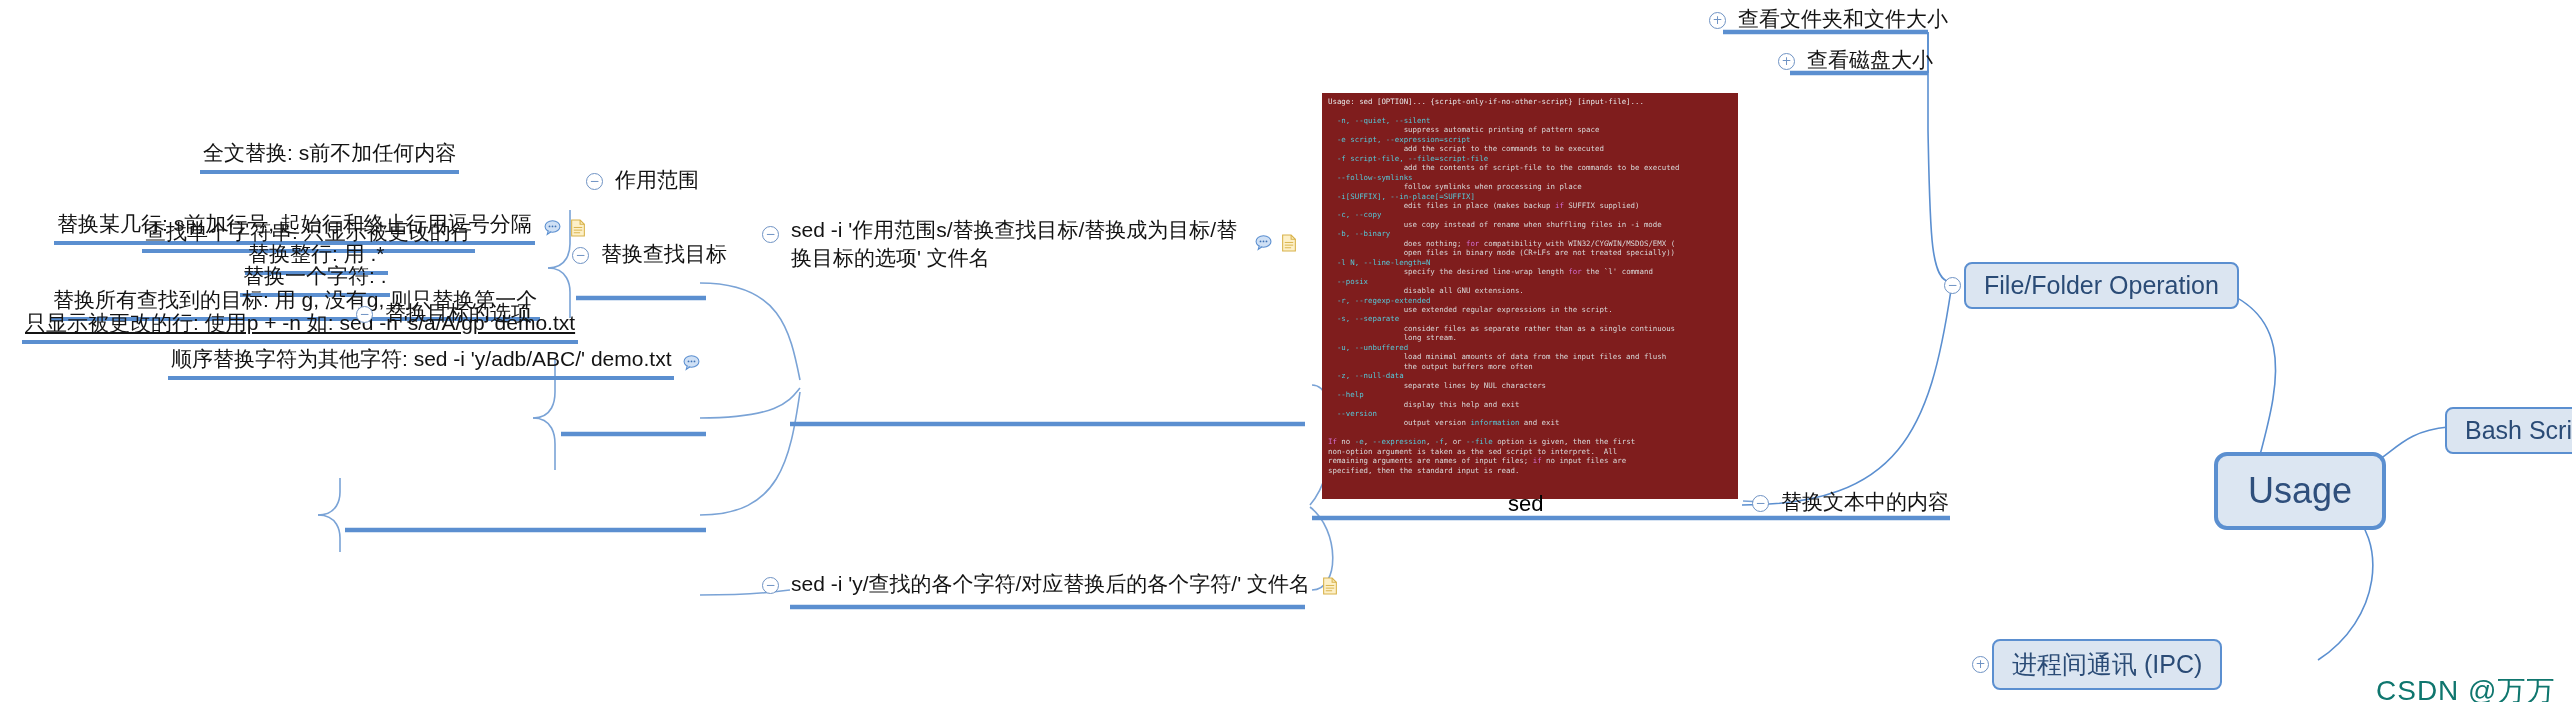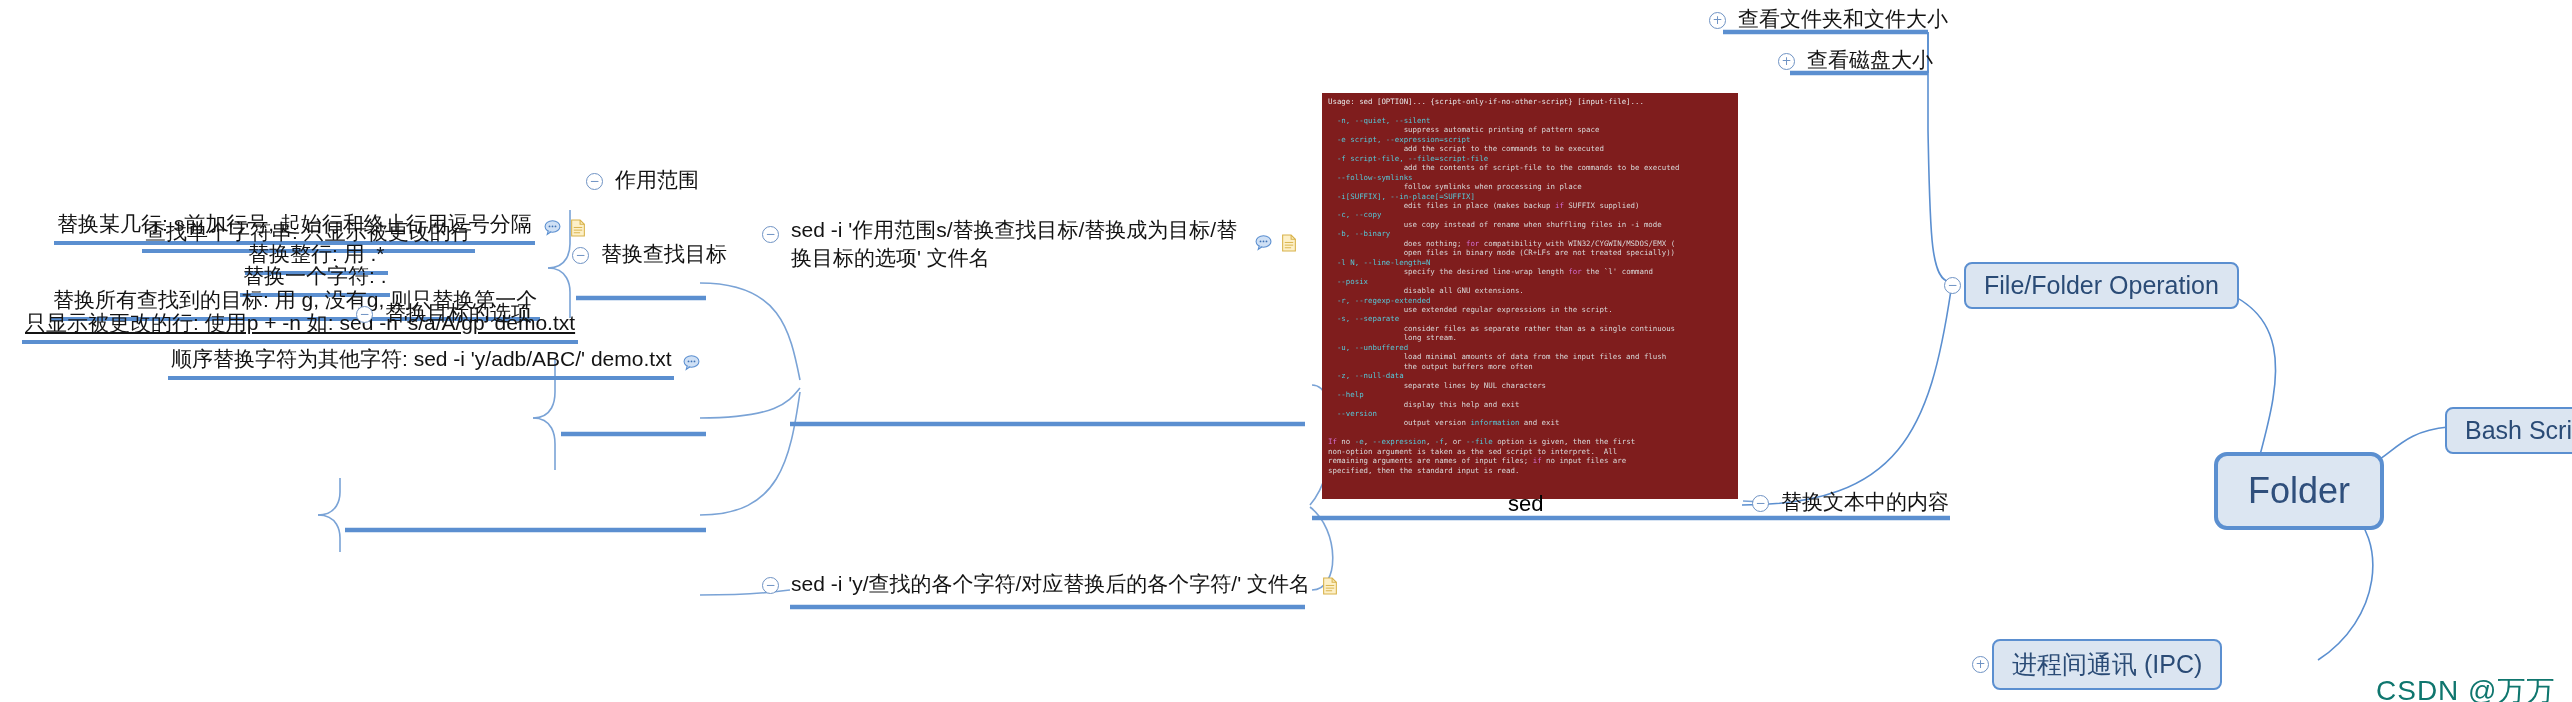--- a/index.html
+++ b/index.html
@@ -131,20 +131,23 @@
 
       <line x1="1312" y1="518" x2="1742" y2="518"></line>
 
       <line x1="1742" y1="518" x2="1950" y2="518"></line>
 
       <line x1="1723" y1="32" x2="1928" y2="32"></line>
       <line x1="1790" y1="73" x2="1928" y2="73"></line>
     </g>
   </svg>
 
+  <div class="node underline" style="left:200px;top:139px;">
+    <span class="txt">全文替换: s前不加任何内容</span>
+  </div>
 
 
   <div class="node underline" style="left:54px;top:210px;">
     <span class="txt">替换某几行: s前加行号, 起始行和终止行用逗号分隔</span>
     <span class="ic">
       <svg width="17" height="17" viewBox="0 0 16 16">
           <ellipse cx="8" cy="7" rx="7" ry="5.4" fill="#cfe0f5" stroke="#5b8fd0" stroke-width="1"></ellipse>
           <path d="M4 11.2 L3 14.6 L6.6 12" fill="#cfe0f5" stroke="#5b8fd0" stroke-width="1"></path>
           <circle cx="5.2" cy="7" r="0.85" fill="#3f72b5"></circle>
           <circle cx="8" cy="7" r="0.85" fill="#3f72b5"></circle>
@@ -340,18 +343,18 @@
   </div>
 
   <div class="boxnode" style="left:1972px;top:639px;">
     <span class="toggle" style="margin-right:3px;">
         <span>+</span>
       </span>
     <span class="bx">进程间通讯 (IPC)</span>
   </div>
 
   <div class="boxnode root" style="left:2214px;top:452px;">
-    <span class="bx">Folder</span>
+    <span class="bx">Usage</span>
   </div>
 
   <div class="watermark" style="left:2376px;top:672px;">CSDN @万万君</div>
 
 </div>
 
 </body></html>

